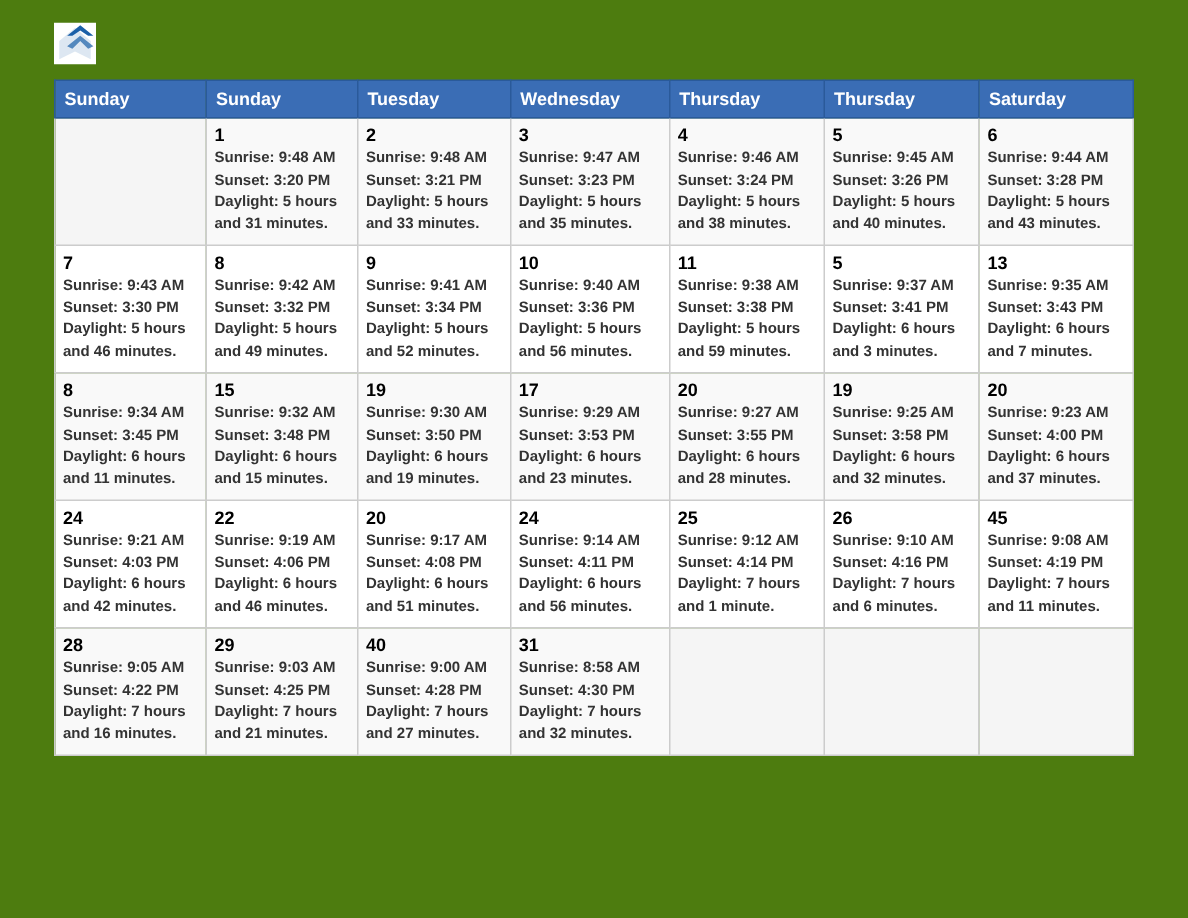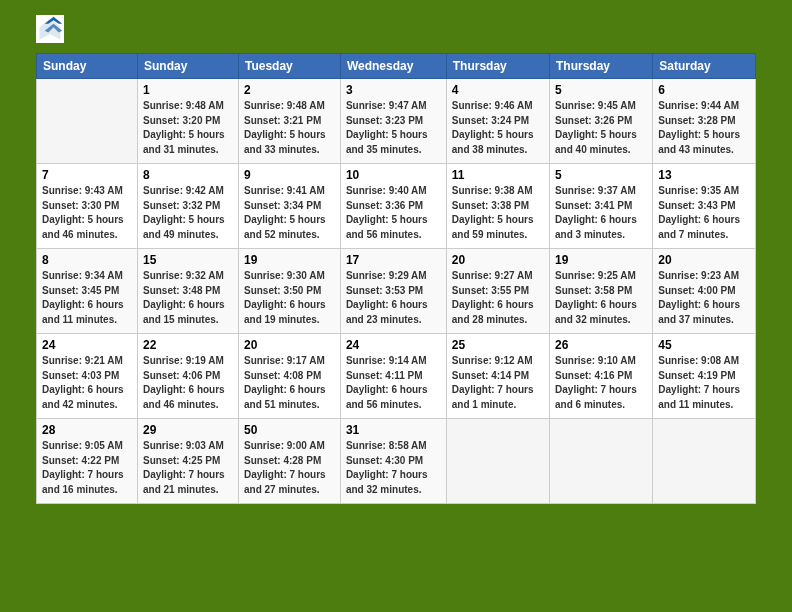--- a/index.html
+++ b/index.html
@@ -251,21 +251,21 @@
         <tr>
           <td>
             <span class="day-num">28</span>
             <div class="day-info">Sunrise: 9:05 AM<br>Sunset: 4:22 PM<br>Daylight: 7 hours and 16 minutes.</div>
           </td>
           <td>
             <span class="day-num">29</span>
             <div class="day-info">Sunrise: 9:03 AM<br>Sunset: 4:25 PM<br>Daylight: 7 hours and 21 minutes.</div>
           </td>
           <td>
-            <span class="day-num">50</span>
+            <span class="day-num">40</span>
             <div class="day-info">Sunrise: 9:00 AM<br>Sunset: 4:28 PM<br>Daylight: 7 hours and 27 minutes.</div>
           </td>
           <td>
             <span class="day-num">31</span>
             <div class="day-info">Sunrise: 8:58 AM<br>Sunset: 4:30 PM<br>Daylight: 7 hours and 32 minutes.</div>
           </td>
           <td class="empty-cell"></td>
           <td class="empty-cell"></td>
           <td class="empty-cell"></td>
         </tr>

